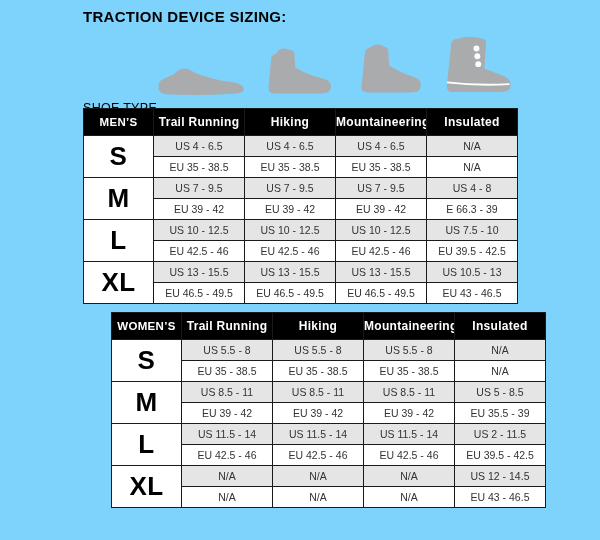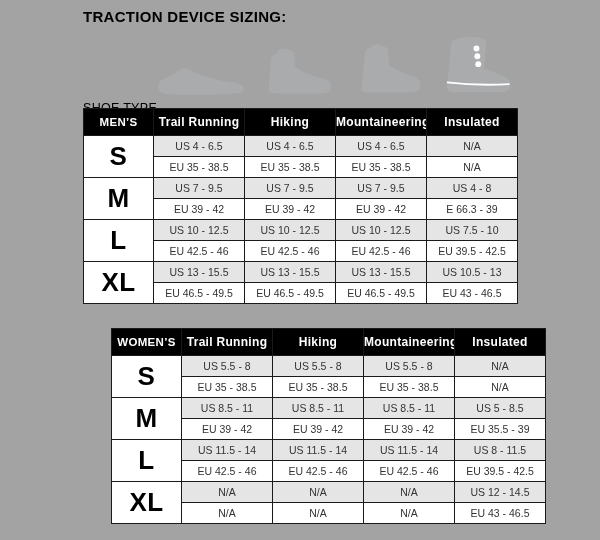--- a/index.html
+++ b/index.html
@@ -7,21 +7,21 @@
     --header-text:#ffffff;
     --shaded-row:#e5e5e5;
     --row-bg:#ffffff;
     --border:#1a1a1a;
     --icon:#a9abad;
     --cell-text:#333333;
     --title-text:#000000;
   }
   html,body{margin:0;padding:0;}
   body{background:#ffffff;font-family:"Liberation Sans","DejaVu Sans",sans-serif;}
-  .page{position:relative;width:600px;height:540px;background:#a3a3a3;overflow:hidden;}
+  .page{position:relative;width:600px;height:540px;background:#7dd3fc;overflow:hidden;}
 
   .title{
     position:absolute;left:83px;top:8px;
     font-size:15px;line-height:17px;font-weight:900;
     letter-spacing:.3px;color:var(--title-text);
     text-transform:uppercase;
   }
 
   .shoe-type{
     position:absolute;left:83px;top:101px;
@@ -31,21 +31,21 @@
 
   .icons-row{
     position:absolute;left:153px;top:36px;width:365px;height:60px;
     display:flex;align-items:flex-end;
   }
   .icon-slot{flex:1;display:flex;justify-content:center;align-items:flex-end;}
   .icon-slot svg{display:block;}
 
   .size-table-wrap{position:absolute;left:83px;width:435px;border-radius:18px;}
   #table-0{top:108px;}
-  #table-1{top:328px;padding-left:28px;}
+  #table-1{top:312px;padding-left:28px;}
 
   table.size-table{
     border-collapse:collapse;width:435px;table-layout:fixed;
     background:var(--row-bg);
   }
   table.size-table th, table.size-table td{
     border:1px solid var(--border);
     text-align:center;vertical-align:middle;
     padding:0;overflow:hidden;white-space:nowrap;
   }
@@ -220,21 +220,21 @@
             <td class="val">EU 39 - 42</td>
             <td class="val">EU 39 - 42</td>
             <td class="val">EU 39 - 42</td>
             <td class="val">EU 35.5 - 39</td>
           </tr>
           <tr class="us-row">
             <td class="size-cell" rowspan="2">L</td>
             <td class="val">US 11.5 - 14</td>
             <td class="val">US 11.5 - 14</td>
             <td class="val">US 11.5 - 14</td>
-            <td class="val">US 8 - 11.5</td>
+            <td class="val">US 2 - 11.5</td>
           </tr>
           <tr class="eu-row">
             <td class="val">EU 42.5 - 46</td>
             <td class="val">EU 42.5 - 46</td>
             <td class="val">EU 42.5 - 46</td>
             <td class="val">EU 39.5 - 42.5</td>
           </tr>
           <tr class="us-row">
             <td class="size-cell" rowspan="2">XL</td>
             <td class="val">N/A</td>

